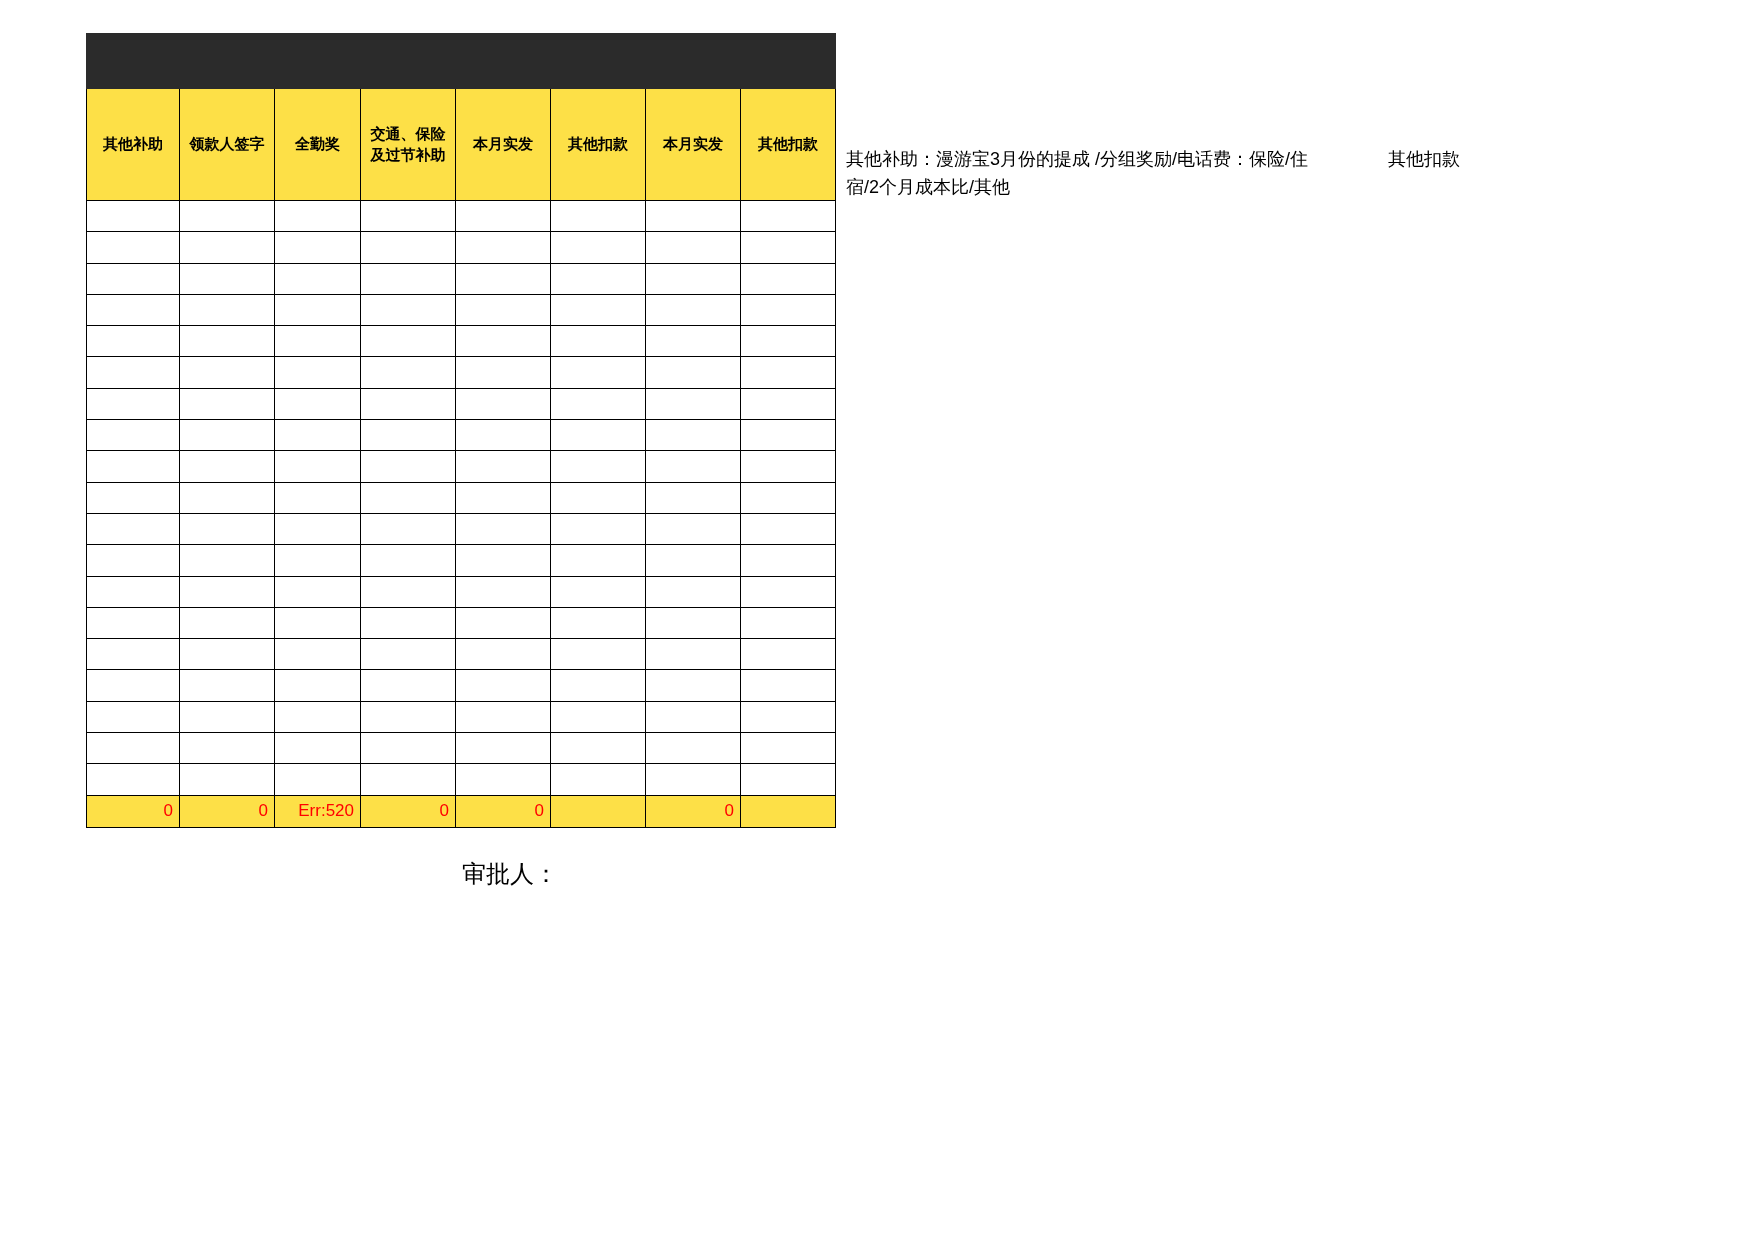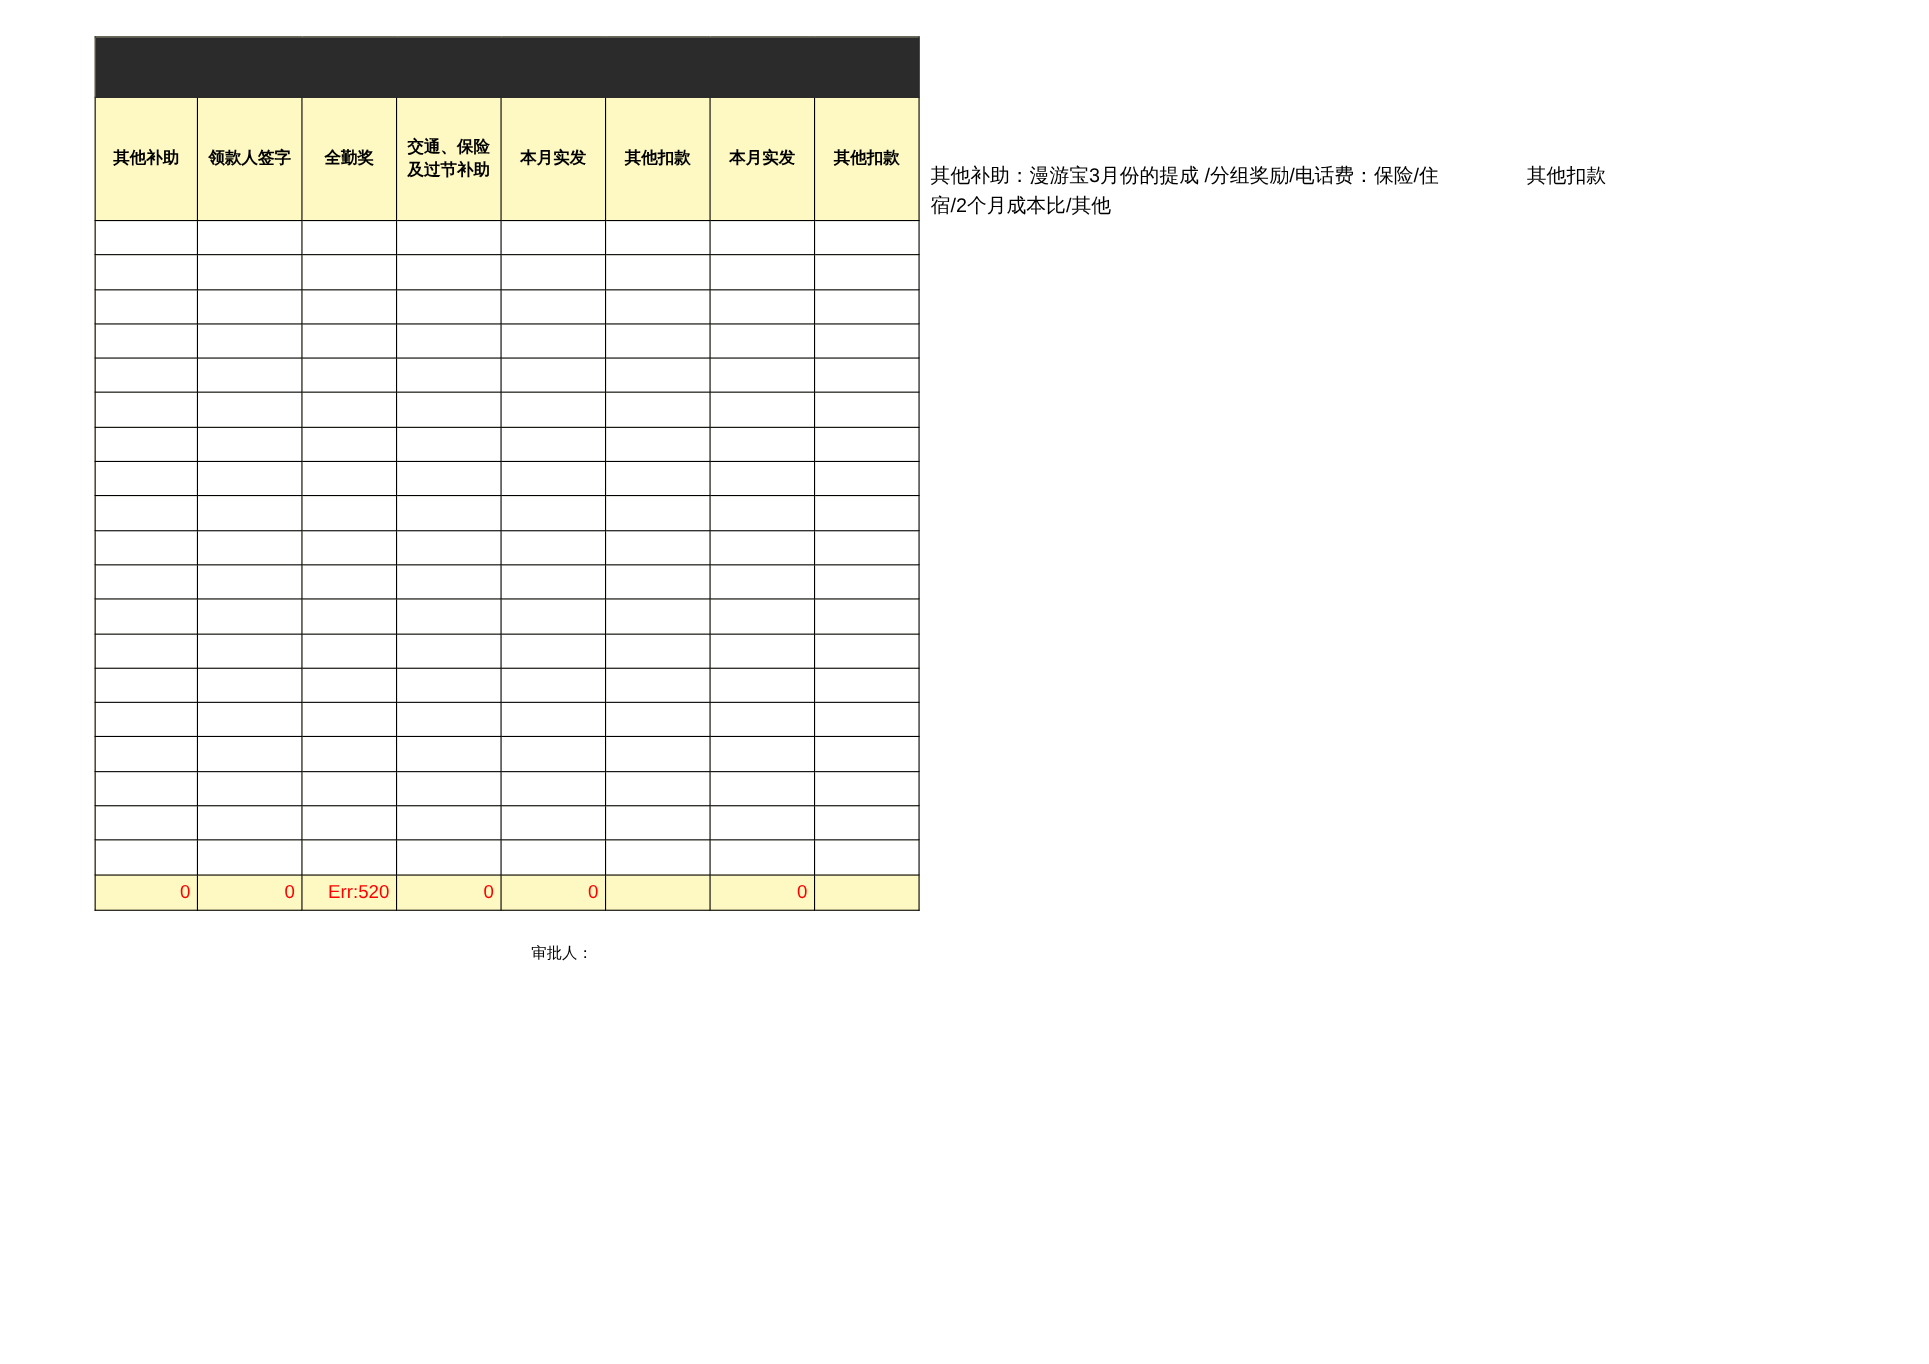--- a/index.html
+++ b/index.html
@@ -18,21 +18,21 @@
 
   #sheet {
     position: absolute;
     left: 86px;
     top: 33px;
   }
 
   table.payroll {
     border-collapse: collapse;
     table-layout: fixed;
-    background: #fef9c3;
+    background: #fde047;
   }
 
   table.payroll td, table.payroll th {
     border: 1px solid #000000;
     padding: 0;
     margin: 0;
   }
 
   
   tr.banner td {
@@ -102,23 +102,22 @@
     left: 1388px;
     top: 146px;
     width: 200px;
     text-align: left;
   }
 
   .approver {
     position: absolute;
     left: 462px;
     top: 858px;
-    font-size: 14px;
+    font-size: 24px;
     color: #000000;
-    margin-left: 21px;
   }
 </style>
 </head>
 <body>
 
 <div id="sheet">
   <table class="payroll">
     <colgroup>
       <col class="c1">
         <col class="c2">

